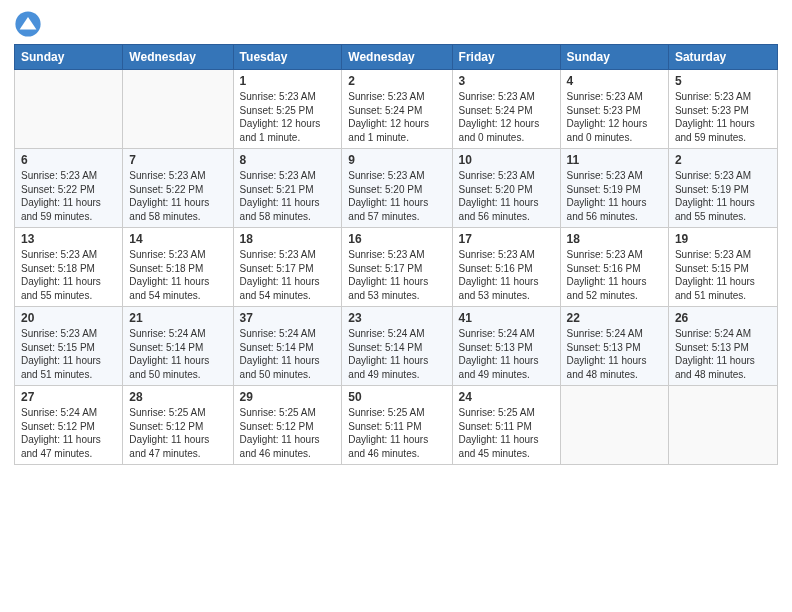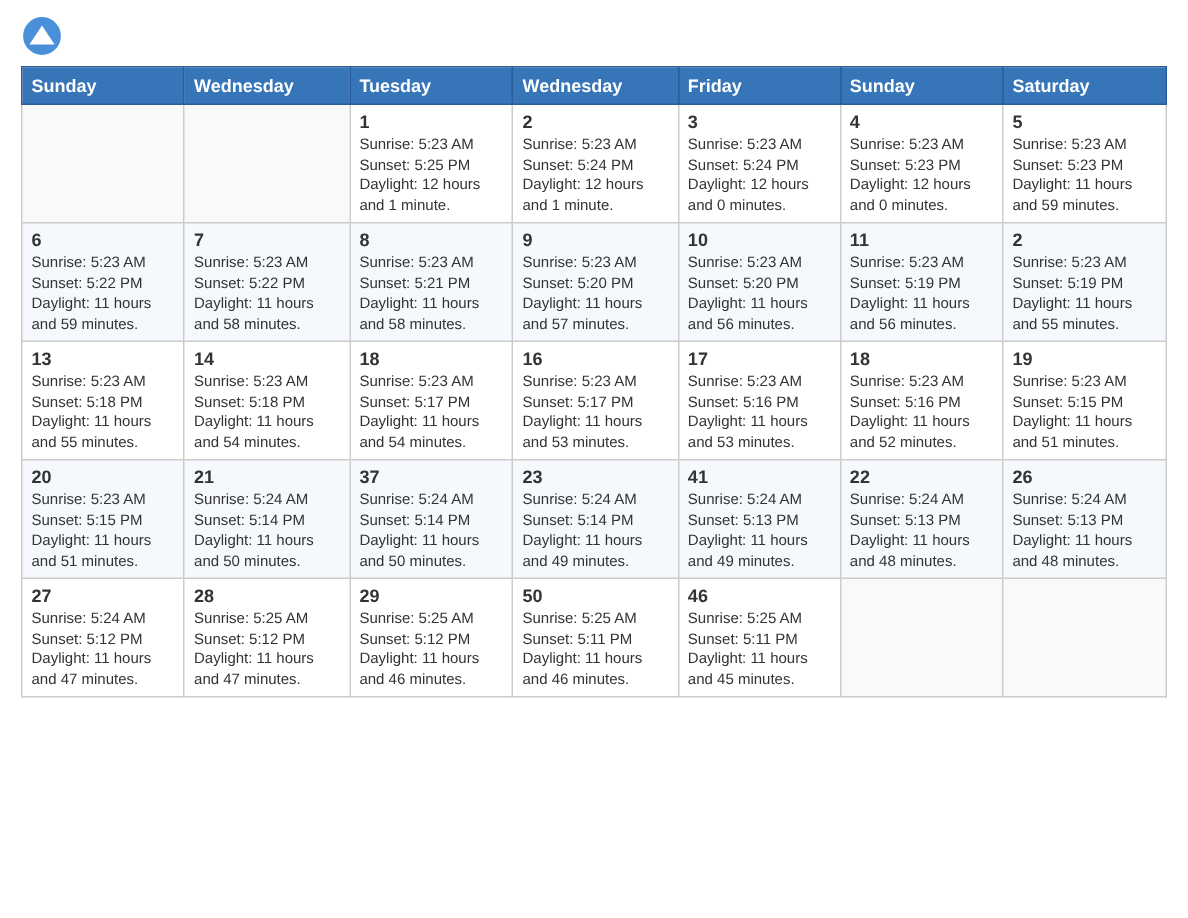--- a/index.html
+++ b/index.html
@@ -348,21 +348,21 @@
 and 46 minutes.</div>
           </td>
           <td>
             <span class="day-num">50</span>
             <div class="day-info">Sunrise: 5:25 AM
 Sunset: 5:11 PM
 Daylight: 11 hours
 and 46 minutes.</div>
           </td>
           <td>
-            <span class="day-num">46</span>
+            <span class="day-num">24</span>
             <div class="day-info">Sunrise: 5:25 AM
 Sunset: 5:11 PM
 Daylight: 11 hours
 and 45 minutes.</div>
           </td>
           <td class="empty"></td>
           <td class="empty"></td>
         </tr>
       </tbody>
   </table>

